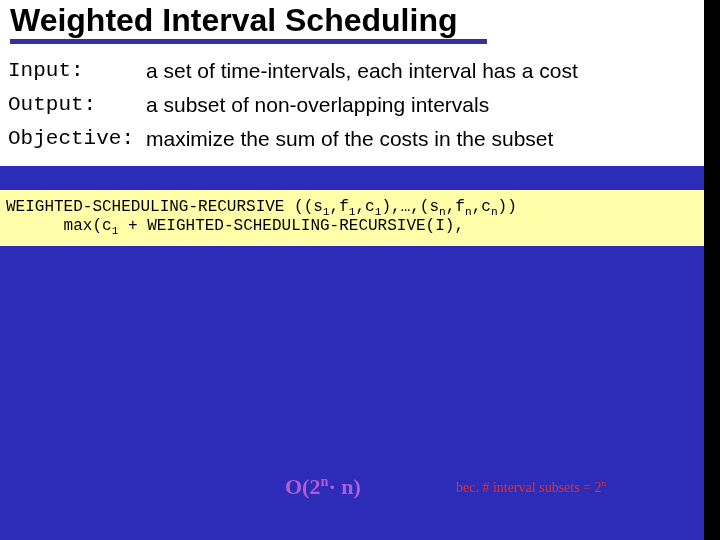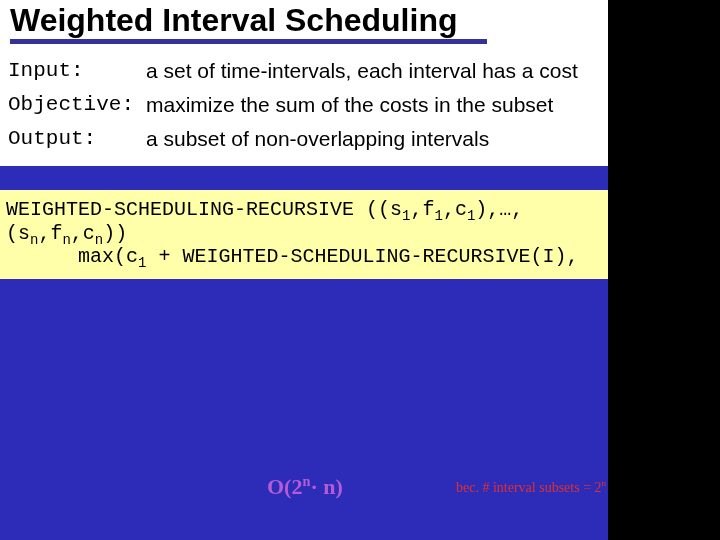--- a/index.html
+++ b/index.html
@@ -5,21 +5,21 @@
   html, body {
     margin: 0;
     padding: 0;
     width: 720px;
     height: 540px;
     overflow: hidden;
     font-family: "Comic Sans MS", "Comic Sans", cursive, sans-serif;
     background: #000;
   }
   .slide {
-    width: 608px;
+    width: 704px;
     height: 540px;
     background: #2c2cb8;
     position: relative;
     color: #000;
   }
   .title-wrap {
     background: #fff;
     padding: 2px 10px 4px 10px;
   }
   .title {
@@ -43,38 +43,38 @@
   .label-col { width: 130px; font-family: "Courier New", monospace; font-size: 21px; }
   .blue-gap {
     height: 24px;
     background: #2c2cb8;
   }
   .code-box {
     background: #ffffaa;
     margin: 0;
     padding: 8px 6px 10px 6px;
     font-family: "Courier New", monospace;
-    font-size: 20px;
+    font-size: 16px;
     line-height: 1.18;
     white-space: normal;
   }
   .code-box .line { display: block; }
   sub { font-size: 0.7em; line-height: 0; }
   .foot {
     position: absolute;
     bottom: 18px;
     left: 0;
     right: 0;
     font-family: "Comic Sans MS", cursive;
   }
   .purple {
     color: #b55bd6;
     font-size: 22px;
     position: absolute;
-    left: 267px;
+    left: 285px;
     bottom: 22px;
     font-weight: bold;
   }
   .purple sup { font-size: 0.65em; }
   .red {
     color: #e03030;
     font-size: 14px;
     position: absolute;
     left: 456px;
     bottom: 26px;
@@ -91,26 +91,26 @@
   </div>
 
   <div class="defs">
     <table>
       <tbody>
           <tr>
         <td class="label-col">Input:</td>
         <td>a set of time-intervals, each interval has a cost</td>
       </tr>
       <tr>
+        <td class="label-col">Output:</td>
+        <td>a subset of non-overlapping intervals</td>
+      </tr>
+      <tr>
         <td class="label-col">Objective:</td>
         <td>maximize the sum of the costs in the subset</td>
-      </tr>
-      <tr>
-        <td class="label-col">Output:</td>
-        <td>a subset of non-overlapping intervals</td>
       </tr>
     </tbody>
       </table>
   </div>
 
   <div class="blue-gap"></div>
 
   <div class="code-box">
     <span class="line">
       <span>WEIGHTED-SCHEDULING-RECURSIVE ((s</span><sub>1</sub><span>,f</span><sub>1</sub><span>,c</span><sub>1</sub><span>),…,(s</span><sub>n</sub><span>,f</span><sub>n</sub><span>,c</span><sub>n</sub><span>))</span>

